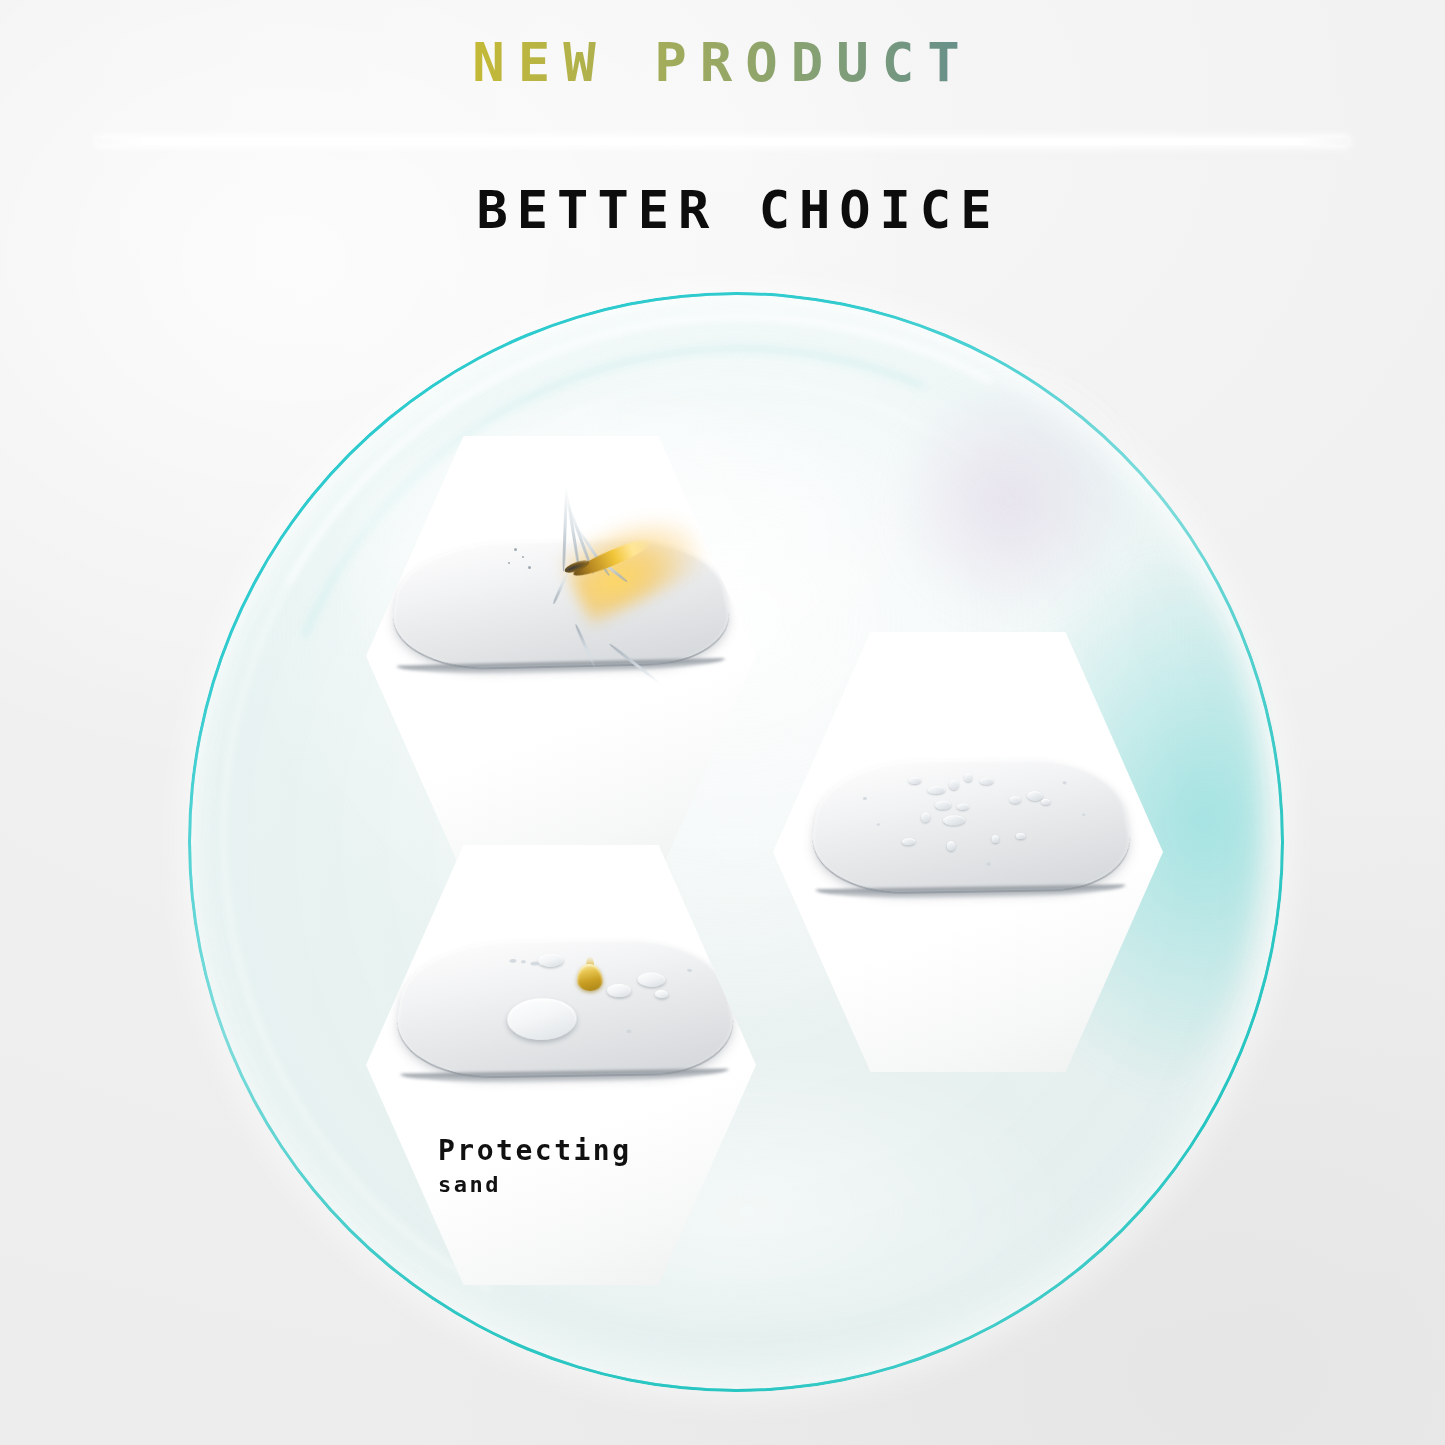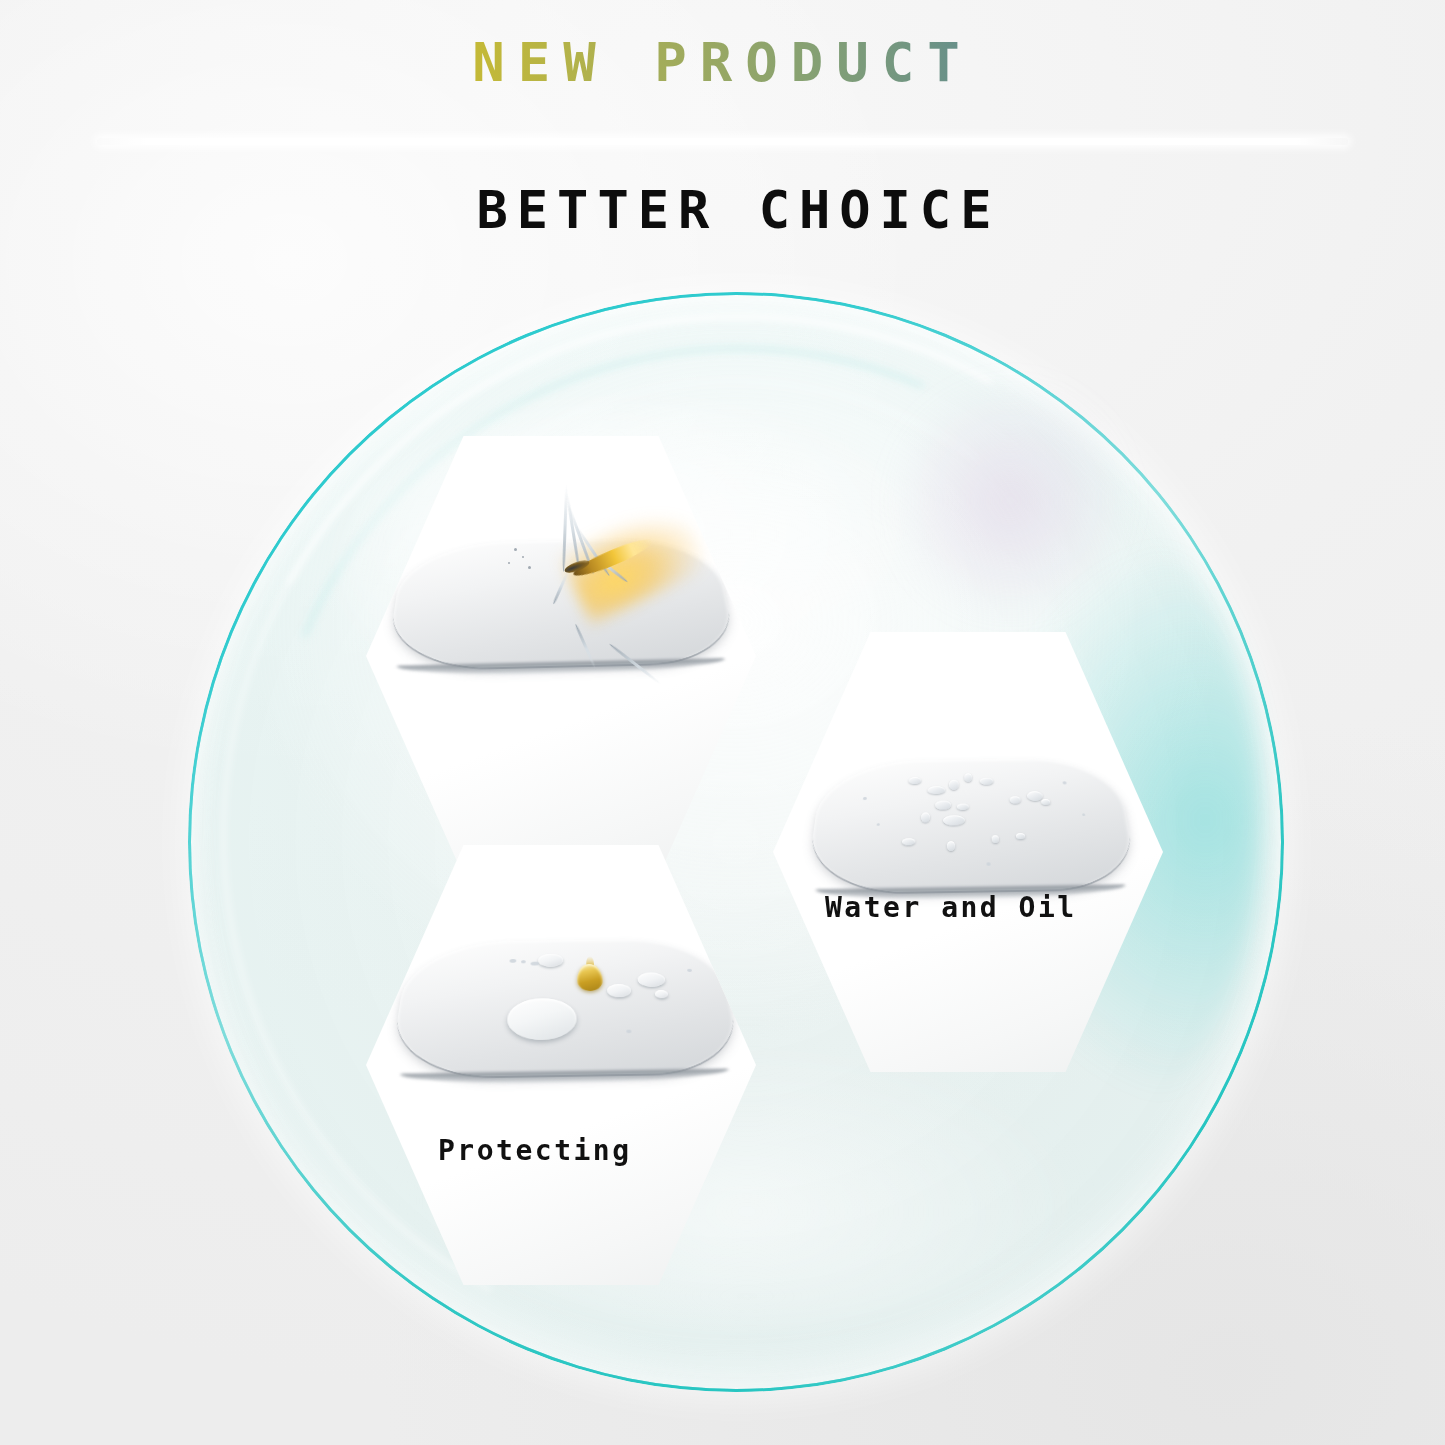--- a/index.html
+++ b/index.html
@@ -440,21 +440,20 @@
           <div class="wdrop" style="left:176px; top:94px; width:7px;  height:9px;"></div>
           <div class="wdrop" style="left:200px; top:92px; width:9px;  height:7px;"></div>
           <div class="micro" style="left:46px;  top:46px; width:4px; height:4px;"></div>
           <div class="micro" style="left:62px;  top:78px; width:3px; height:3px;"></div>
           <div class="micro" style="left:252px; top:30px; width:4px; height:4px;"></div>
           <div class="micro" style="left:268px; top:70px; width:3px; height:3px;"></div>
           <div class="micro" style="left:170px; top:124px; width:4px; height:4px;"></div>
         </div>
 
         <div class="hex-caption" id="cap-water">
-          <span class="cap-line"><span class="big">Water and Oil</span></span>
         </div>
       </div>
     </div>
 
     <div class="hex" id="hex-wind">
       <div class="hex-inner">
 
         <div class="lens" id="lens-wind">
           <div class="bead-big"></div>
           <div class="bead" style="left:138px; top:18px; width:26px; height:17px;"></div>
@@ -465,18 +464,19 @@
           <div class="micro" style="left:120px; top:26px; width:5px;  height:4px;"></div>
           <div class="micro" style="left:130px; top:28px; width:9px;  height:5px;"></div>
           <div class="micro" style="left:292px; top:40px; width:5px;  height:4px;"></div>
           <div class="micro" style="left:224px; top:112px; width:5px; height:4px;"></div>
           <div class="oil-tip"></div>
           <div class="oil-drop"></div>
         </div>
 
         <div class="hex-caption" id="cap-wind">
           <span class="cap-line"><span class="big">Protecting</span></span>
+          <span class="cap-line"><span class="sm">sand</span></span>
         </div>
       </div>
     </div>
 
   </div>
 </div>
 
 </body></html>

